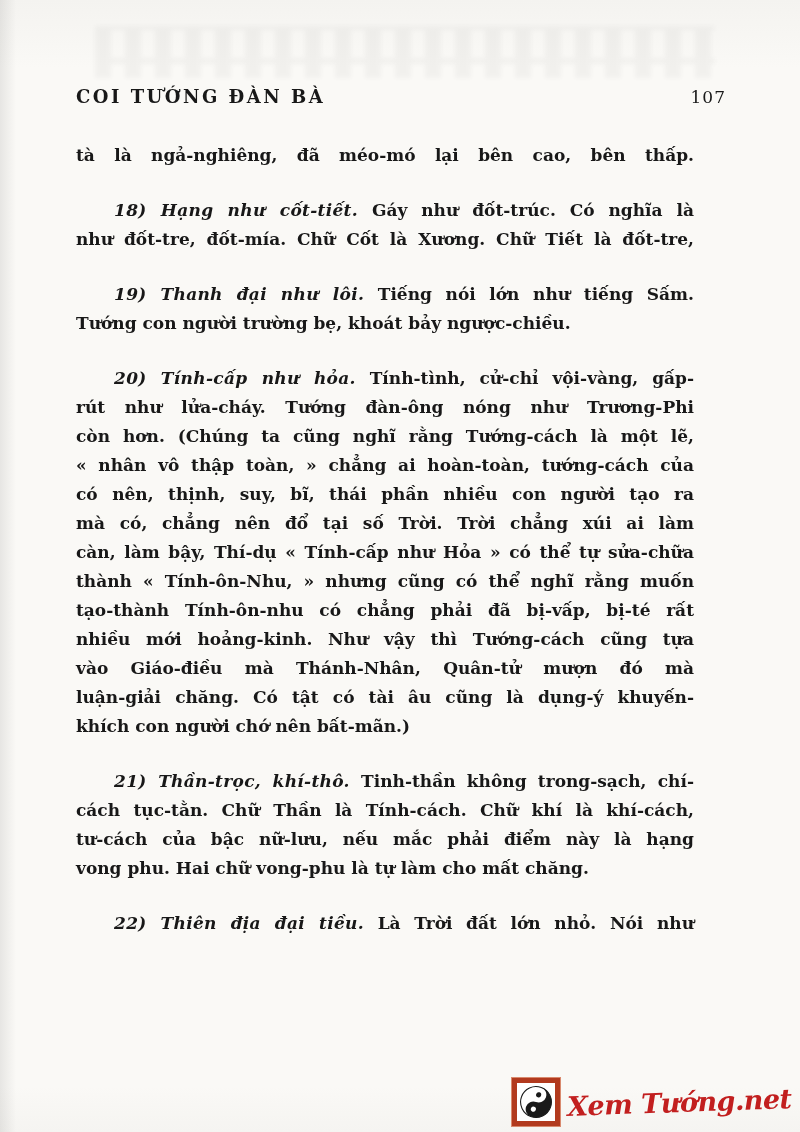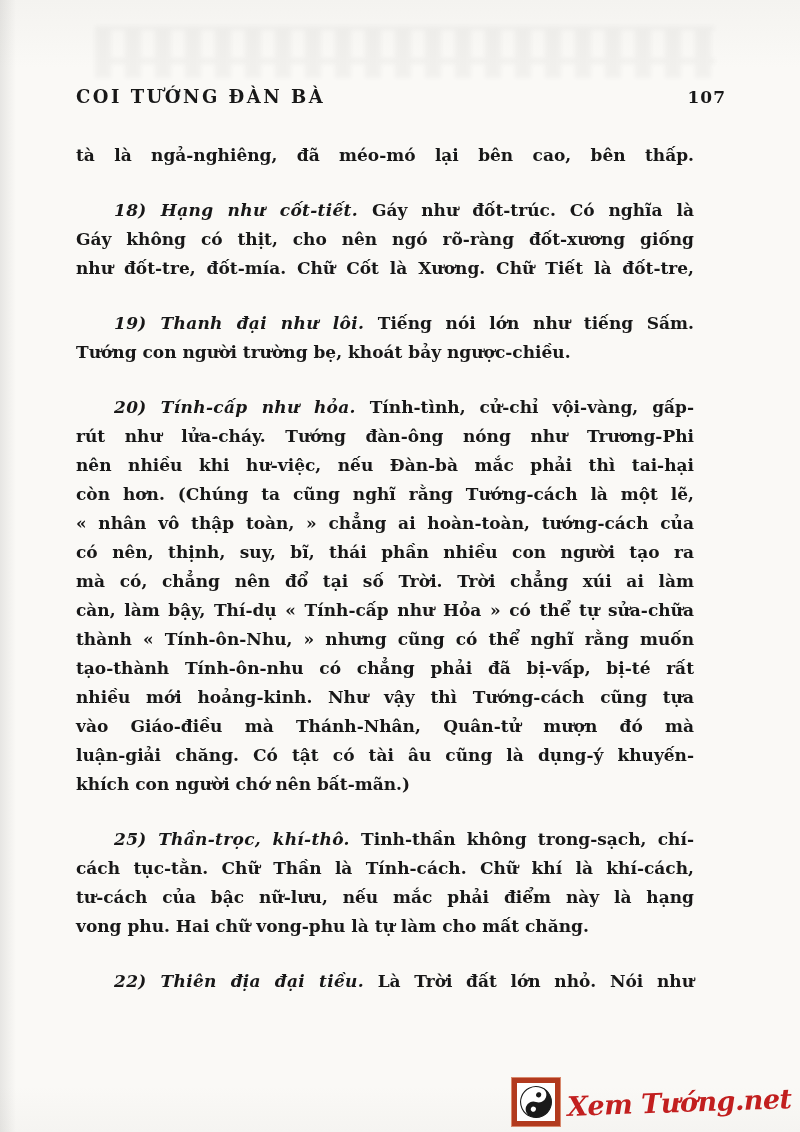--- a/index.html
+++ b/index.html
@@ -23,21 +23,21 @@
       repeating-linear-gradient(0deg, transparent 0 14px, #555 14px 20px, transparent 20px 34px);
   }
   .header {
     position:absolute; top:86px; left:76px; width:650px;
     display:flex; justify-content:space-between; align-items:baseline;
   }
   .header .title {
     font-size:18px; font-weight:bold; letter-spacing:2.5px;
   }
   .header .pageno {
-    font-size:17px; font-weight:bold; letter-spacing:1px;
+    font-size:17px; font-weight:normal; letter-spacing:1px;
   }
   .body {
     position:absolute; top:141px; left:76px; width:618px;
     font-size:17px; font-weight:bold; line-height:29px;
   }
   .paragraph { margin:0; }
   .paragraph + .paragraph { margin-top:26px; }
   .line {
     text-align:justify;
     text-align-last:justify;
@@ -78,45 +78,43 @@
     <span class="title">COI TƯỚNG ĐÀN BÀ</span>
     <span class="pageno">107</span>
   </div>
 
   <div class="body">
       <div class="paragraph">
         <div class="line">tà là ngả-nghiêng, đã méo-mó lại bên cao, bên thấp.</div>
       </div>
       <div class="paragraph">
         <div class="line first"><span class="lead">18) Hạng như cốt-tiết.</span> Gáy như đốt-trúc. Có nghĩa là</div>
-        <div class="line">Gáy không có thịt, cho nên ngó rõ-ràng đốt-xương giống</div>
         <div class="line">như đốt-tre, đốt-mía. Chữ Cốt là Xương. Chữ Tiết là đốt-tre,</div>
       </div>
       <div class="paragraph">
         <div class="line first"><span class="lead">19) Thanh đại như lôi.</span> Tiếng nói lớn như tiếng Sấm.</div>
         <div class="line last">Tướng con người trường bẹ, khoát bảy ngược-chiều.</div>
       </div>
       <div class="paragraph">
         <div class="line first"><span class="lead">20) Tính-cấp như hỏa.</span> Tính-tình, cử-chỉ vội-vàng, gấp-</div>
         <div class="line">rút như lửa-cháy. Tướng đàn-ông nóng như Trương-Phi</div>
-        <div class="line">nên nhiều khi hư-việc, nếu Đàn-bà mắc phải thì tai-hại</div>
         <div class="line">còn hơn. (Chúng ta cũng nghĩ rằng Tướng-cách là một lẽ,</div>
         <div class="line">« nhân vô thập toàn, » chẳng ai hoàn-toàn, tướng-cách của</div>
         <div class="line">có nên, thịnh, suy, bĩ, thái phần nhiều con người tạo ra</div>
         <div class="line">mà có, chẳng nên đổ tại số Trời. Trời chẳng xúi ai làm</div>
         <div class="line">càn, làm bậy, Thí-dụ « Tính-cấp như Hỏa » có thể tự sửa-chữa</div>
         <div class="line">thành « Tính-ôn-Nhu, » nhưng cũng có thể nghĩ rằng muốn</div>
         <div class="line">tạo-thành Tính-ôn-nhu có chẳng phải đã bị-vấp, bị-té rất</div>
         <div class="line">nhiều mới hoảng-kinh. Như vậy thì Tướng-cách cũng tựa</div>
         <div class="line">vào Giáo-điều mà Thánh-Nhân, Quân-tử mượn đó mà</div>
         <div class="line">luận-giải chăng. Có tật có tài âu cũng là dụng-ý khuyến-</div>
         <div class="line last">khích con người chớ nên bất-mãn.)</div>
       </div>
       <div class="paragraph">
-        <div class="line first"><span class="lead">25) Thần-trọc, khí-thô.</span> Tinh-thần không trong-sạch, chí-</div>
+        <div class="line first"><span class="lead">21) Thần-trọc, khí-thô.</span> Tinh-thần không trong-sạch, chí-</div>
         <div class="line">cách tục-tằn. Chữ Thần là Tính-cách. Chữ khí là khí-cách,</div>
         <div class="line">tư-cách của bậc nữ-lưu, nếu mắc phải điểm này là hạng</div>
         <div class="line last">vong phu. Hai chữ vong-phu là tự làm cho mất chăng.</div>
       </div>
       <div class="paragraph">
         <div class="line first"><span class="lead">22) Thiên địa đại tiều.</span> Là Trời đất lớn nhỏ. Nói như</div>
       </div>
     </div>
 
   <div class="watermark">

